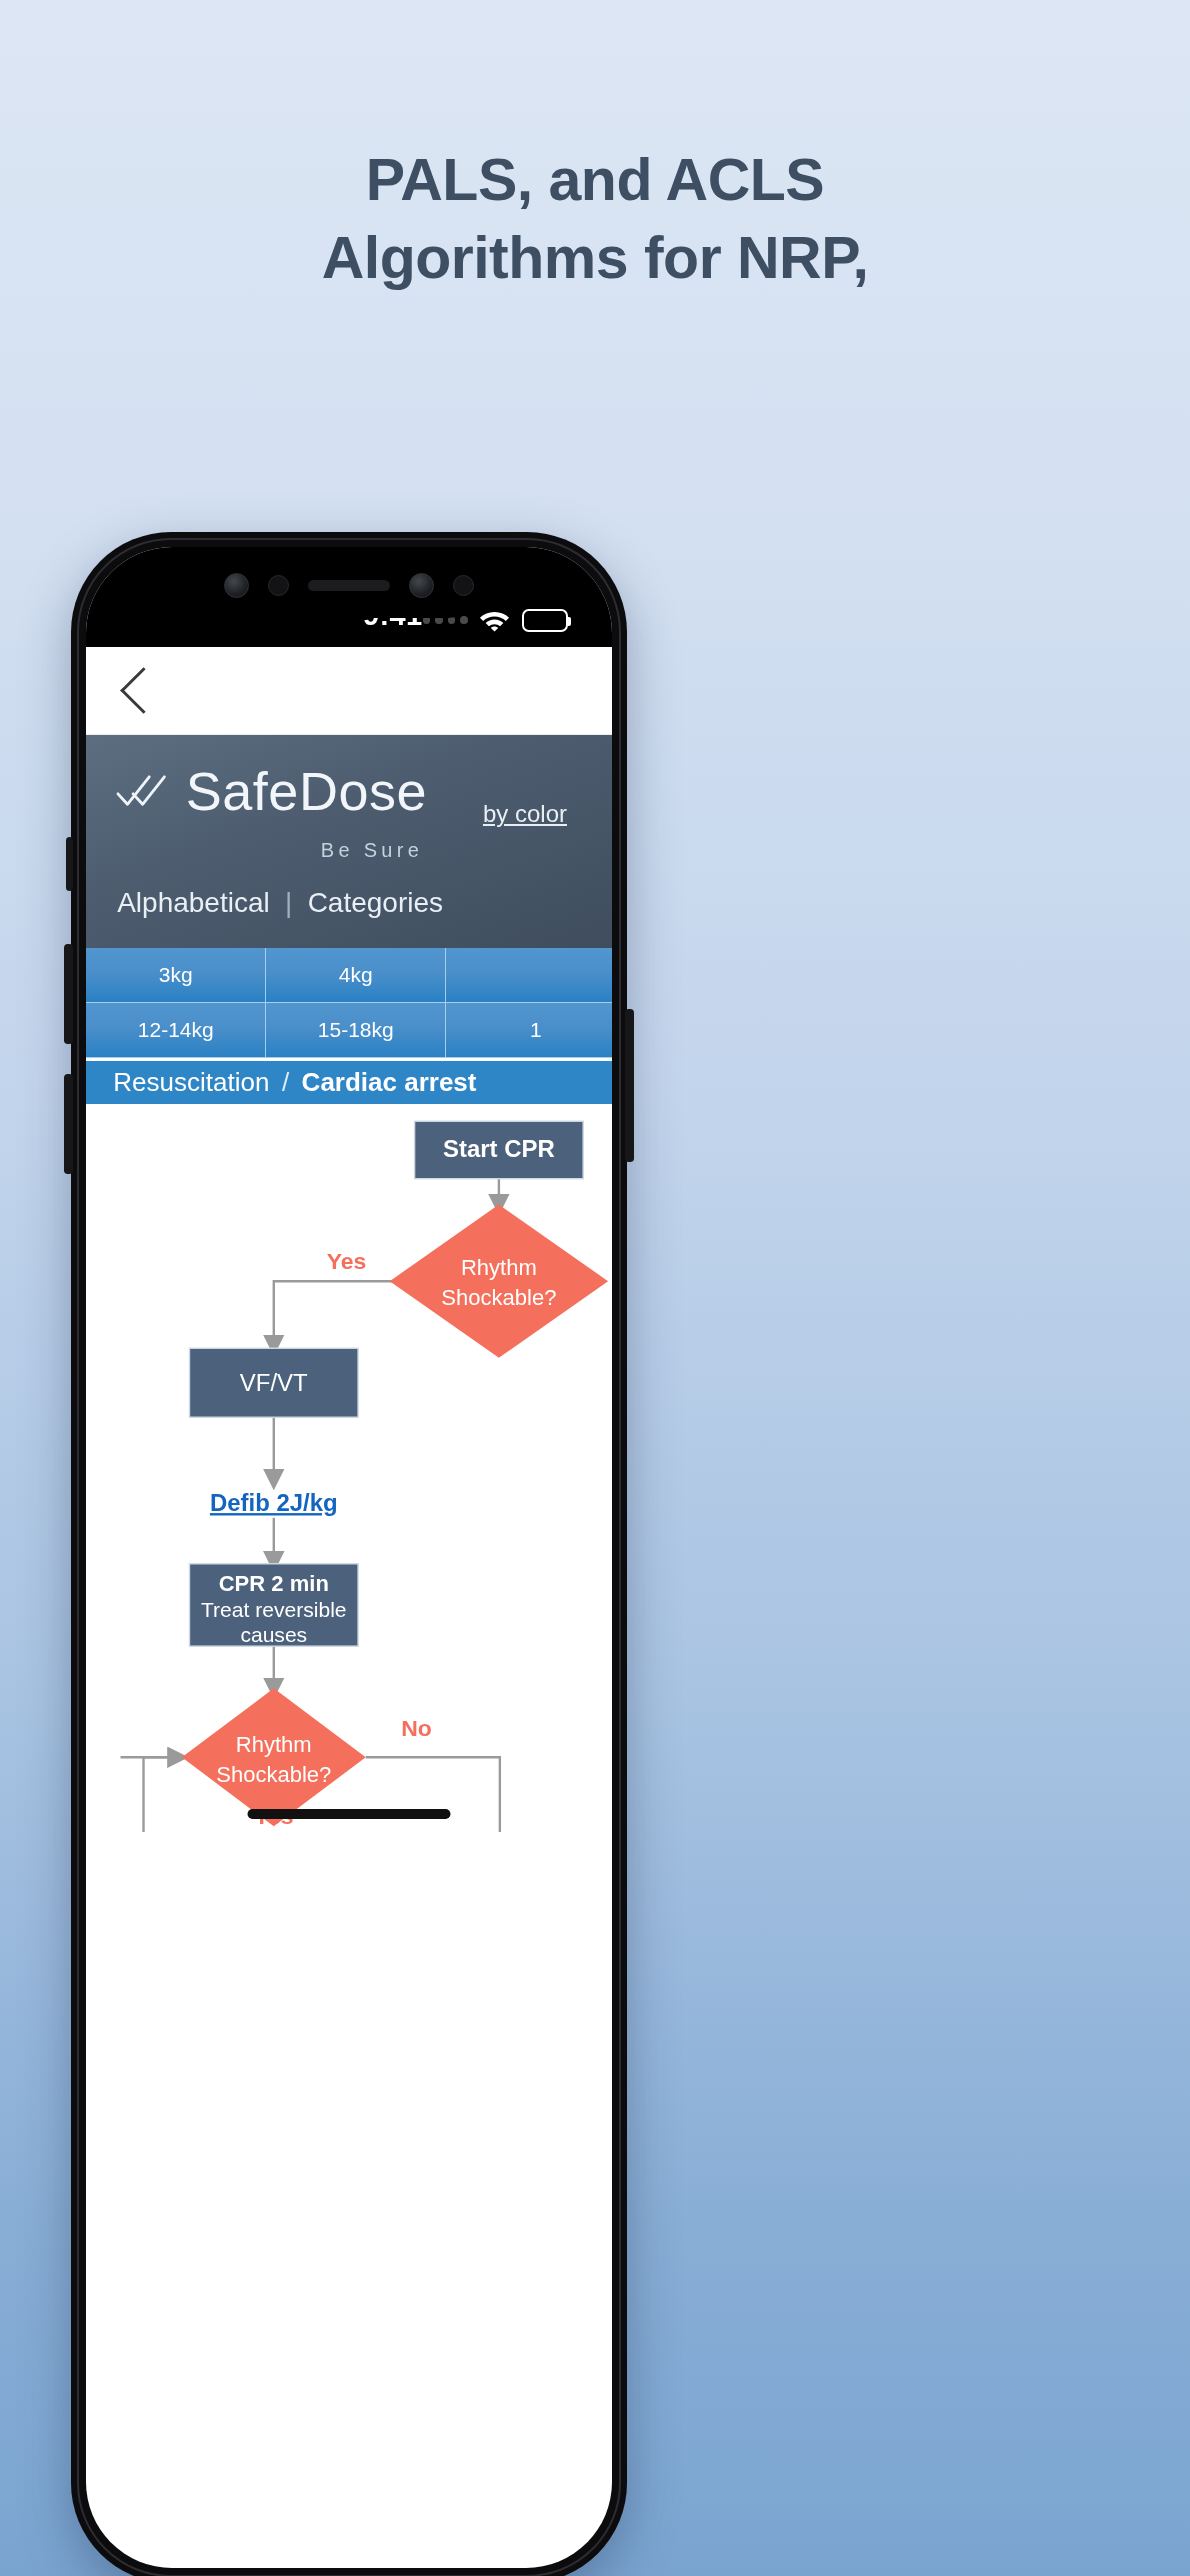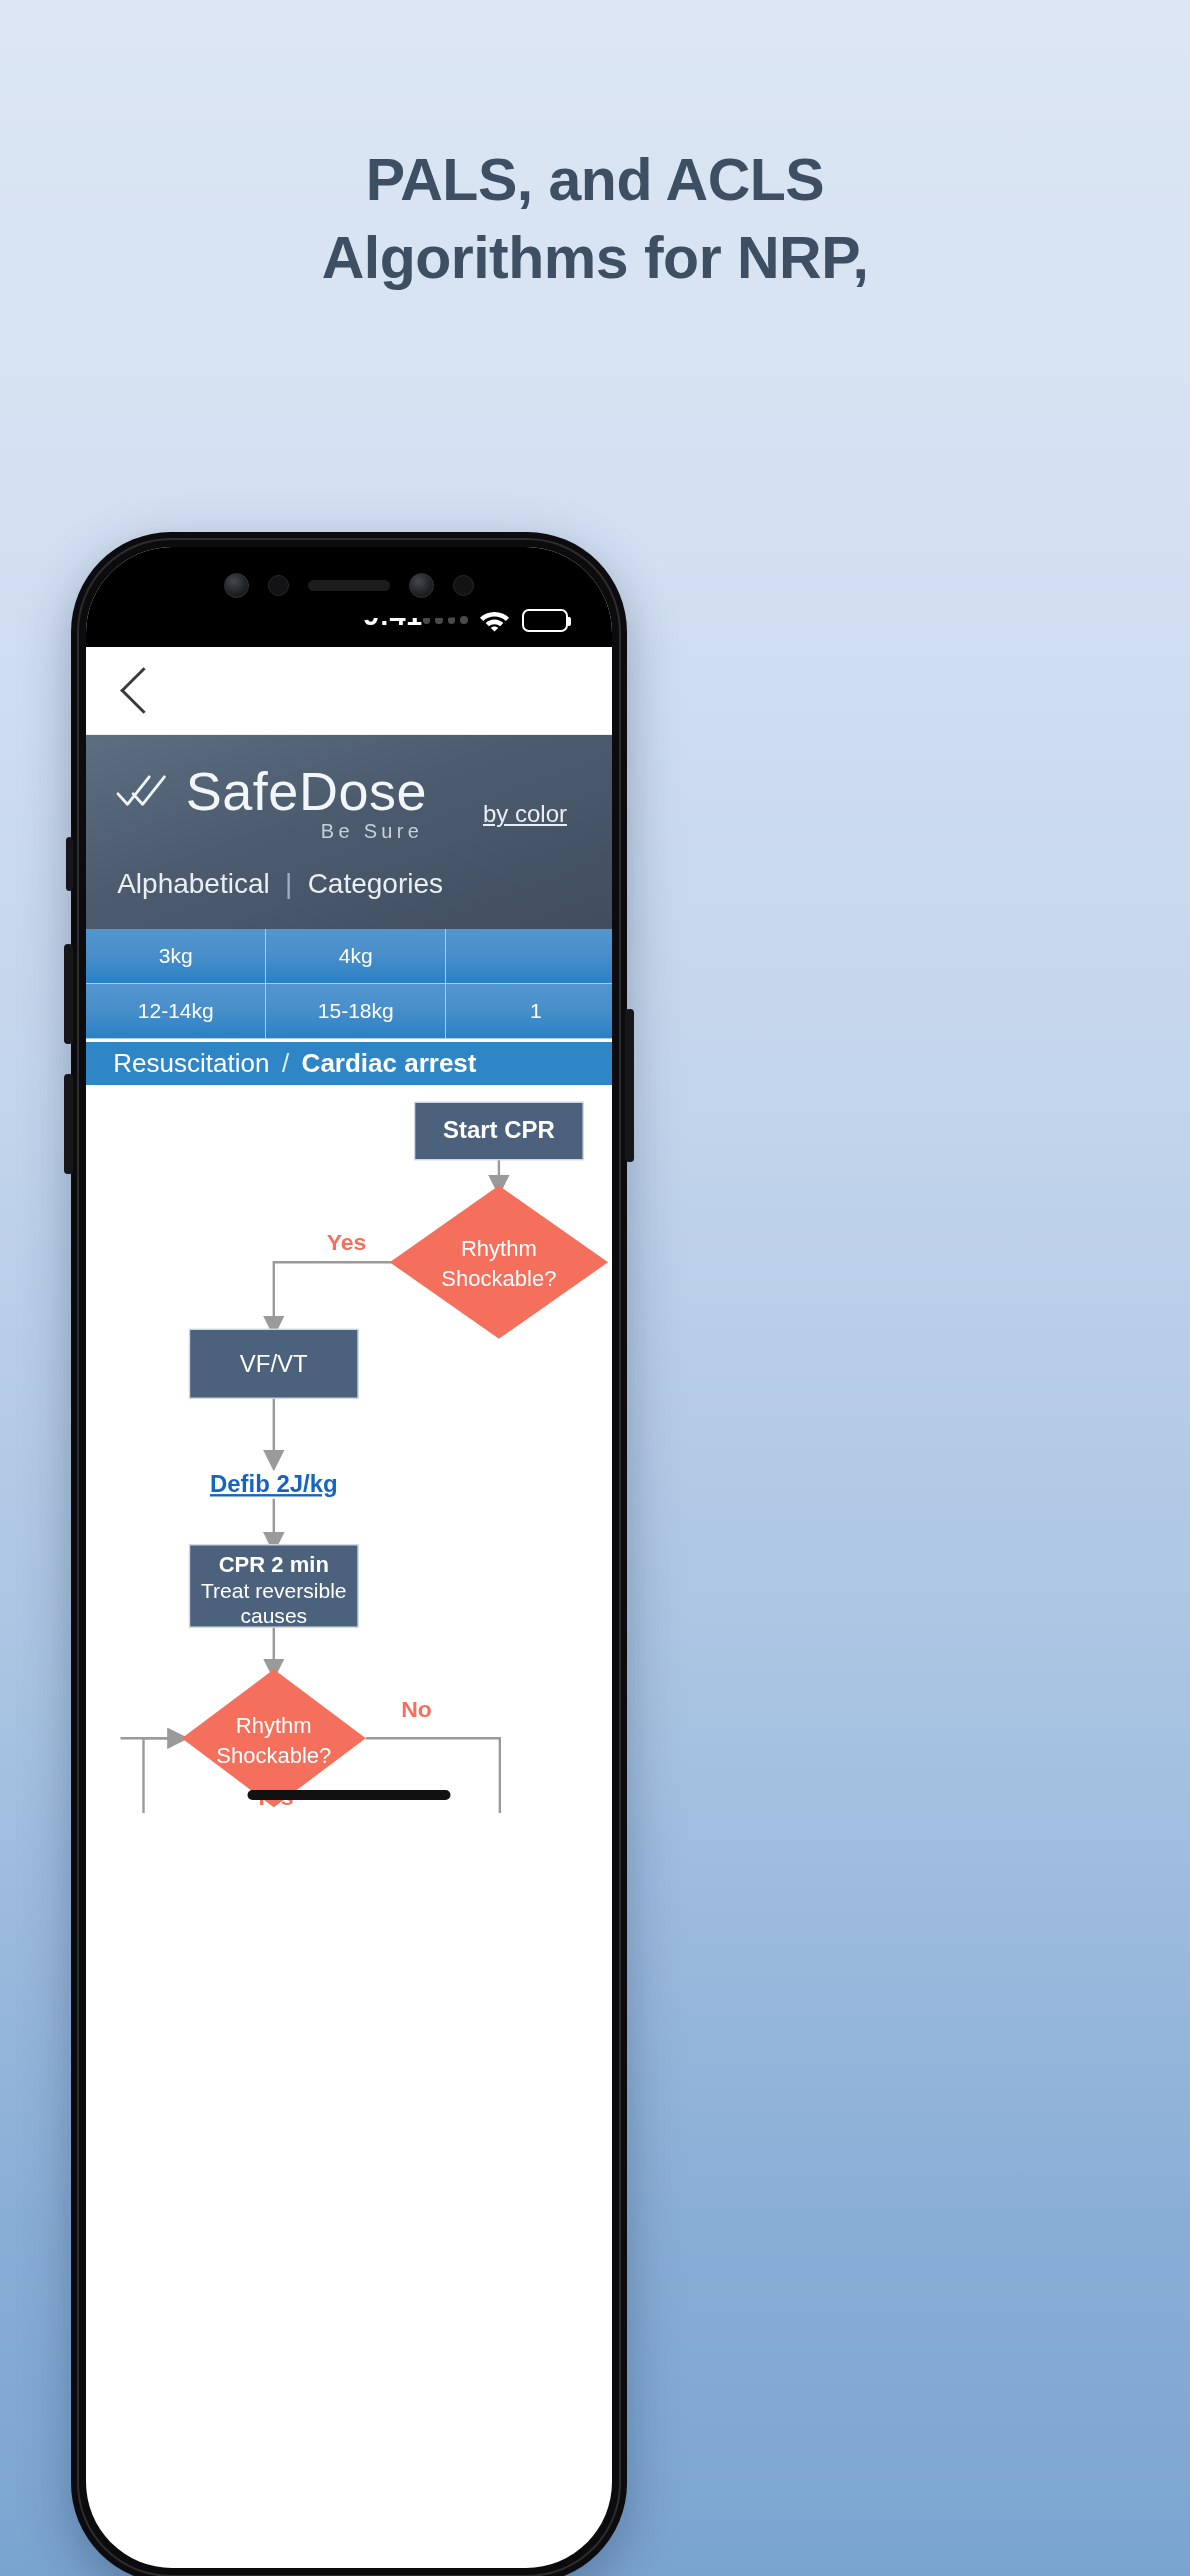--- a/index.html
+++ b/index.html
@@ -124,21 +124,21 @@
   .brand-block { flex: 0 0 auto; }
   .brand-row { display: flex; align-items: center; gap: 11.5px; }
   .logo-check { width: 59px; height: 36px; flex: none; }
   .brand-name {
     color: #f2f6fa; font-size: 54px; font-weight: 300;
     letter-spacing: 0.5px; line-height: 1;
   }
   .brand-tagline {
     color: #c5d2dd; font-size: 20px; font-weight: 400;
     letter-spacing: 4.3px; text-align: right;
-    margin-top: 2px; padding-right: 3.8px;
+    margin-top: 21px; padding-right: 3.8px;
   }
   .by-color-link {
     color: #e8eef4; font-size: 24px;
     text-decoration: underline; margin: 36px 0 0 40px;
     white-space: nowrap;
   }
   .header-nav {
     display: flex; align-items: flex-start;
     padding: 25px 0 29px 1.9px;
     color: #e9eff5; font-size: 28px;

